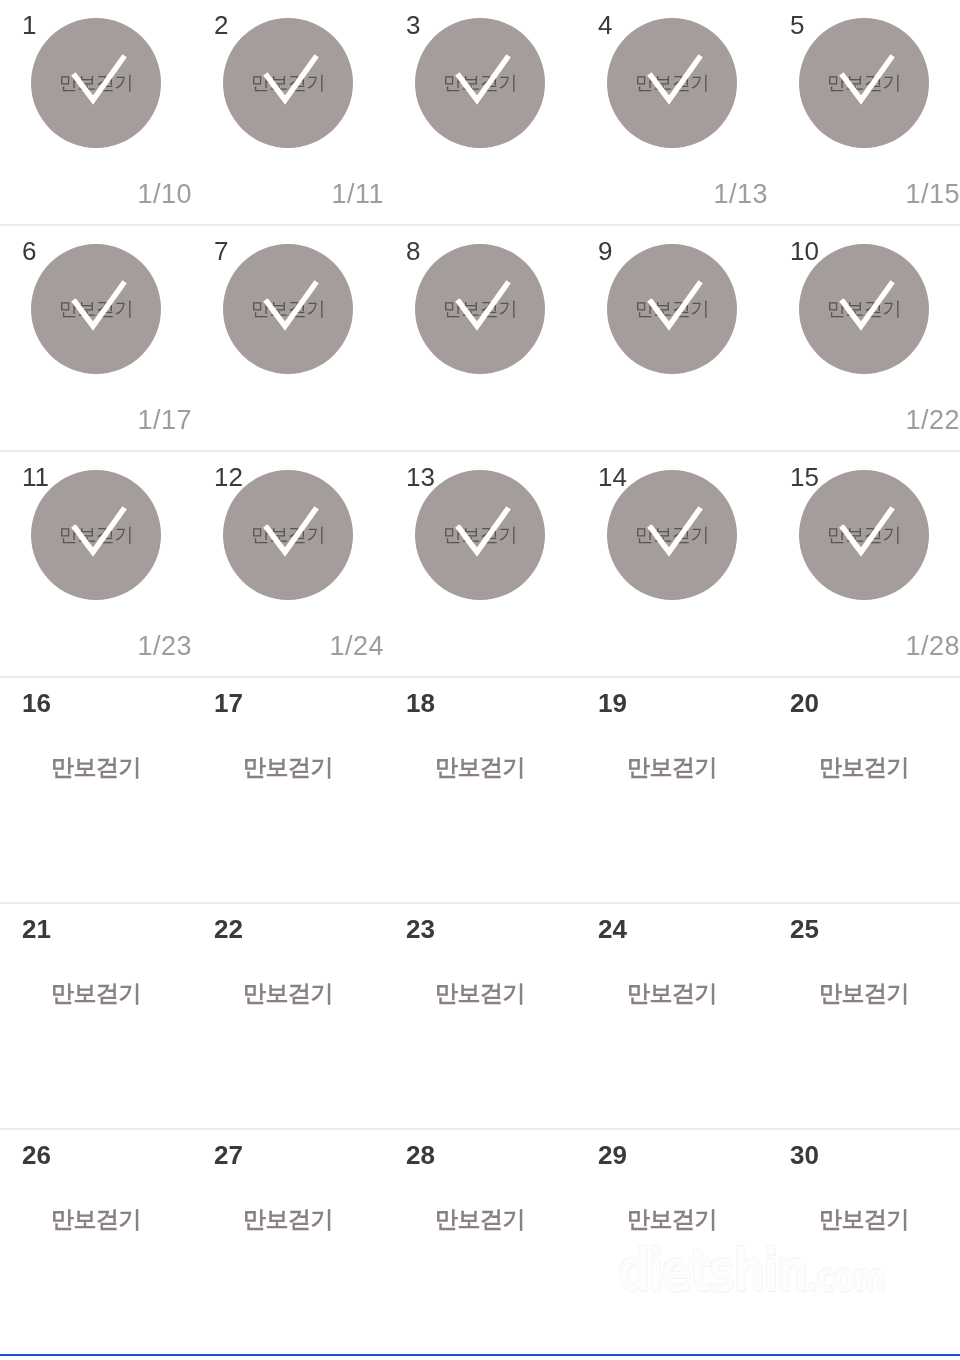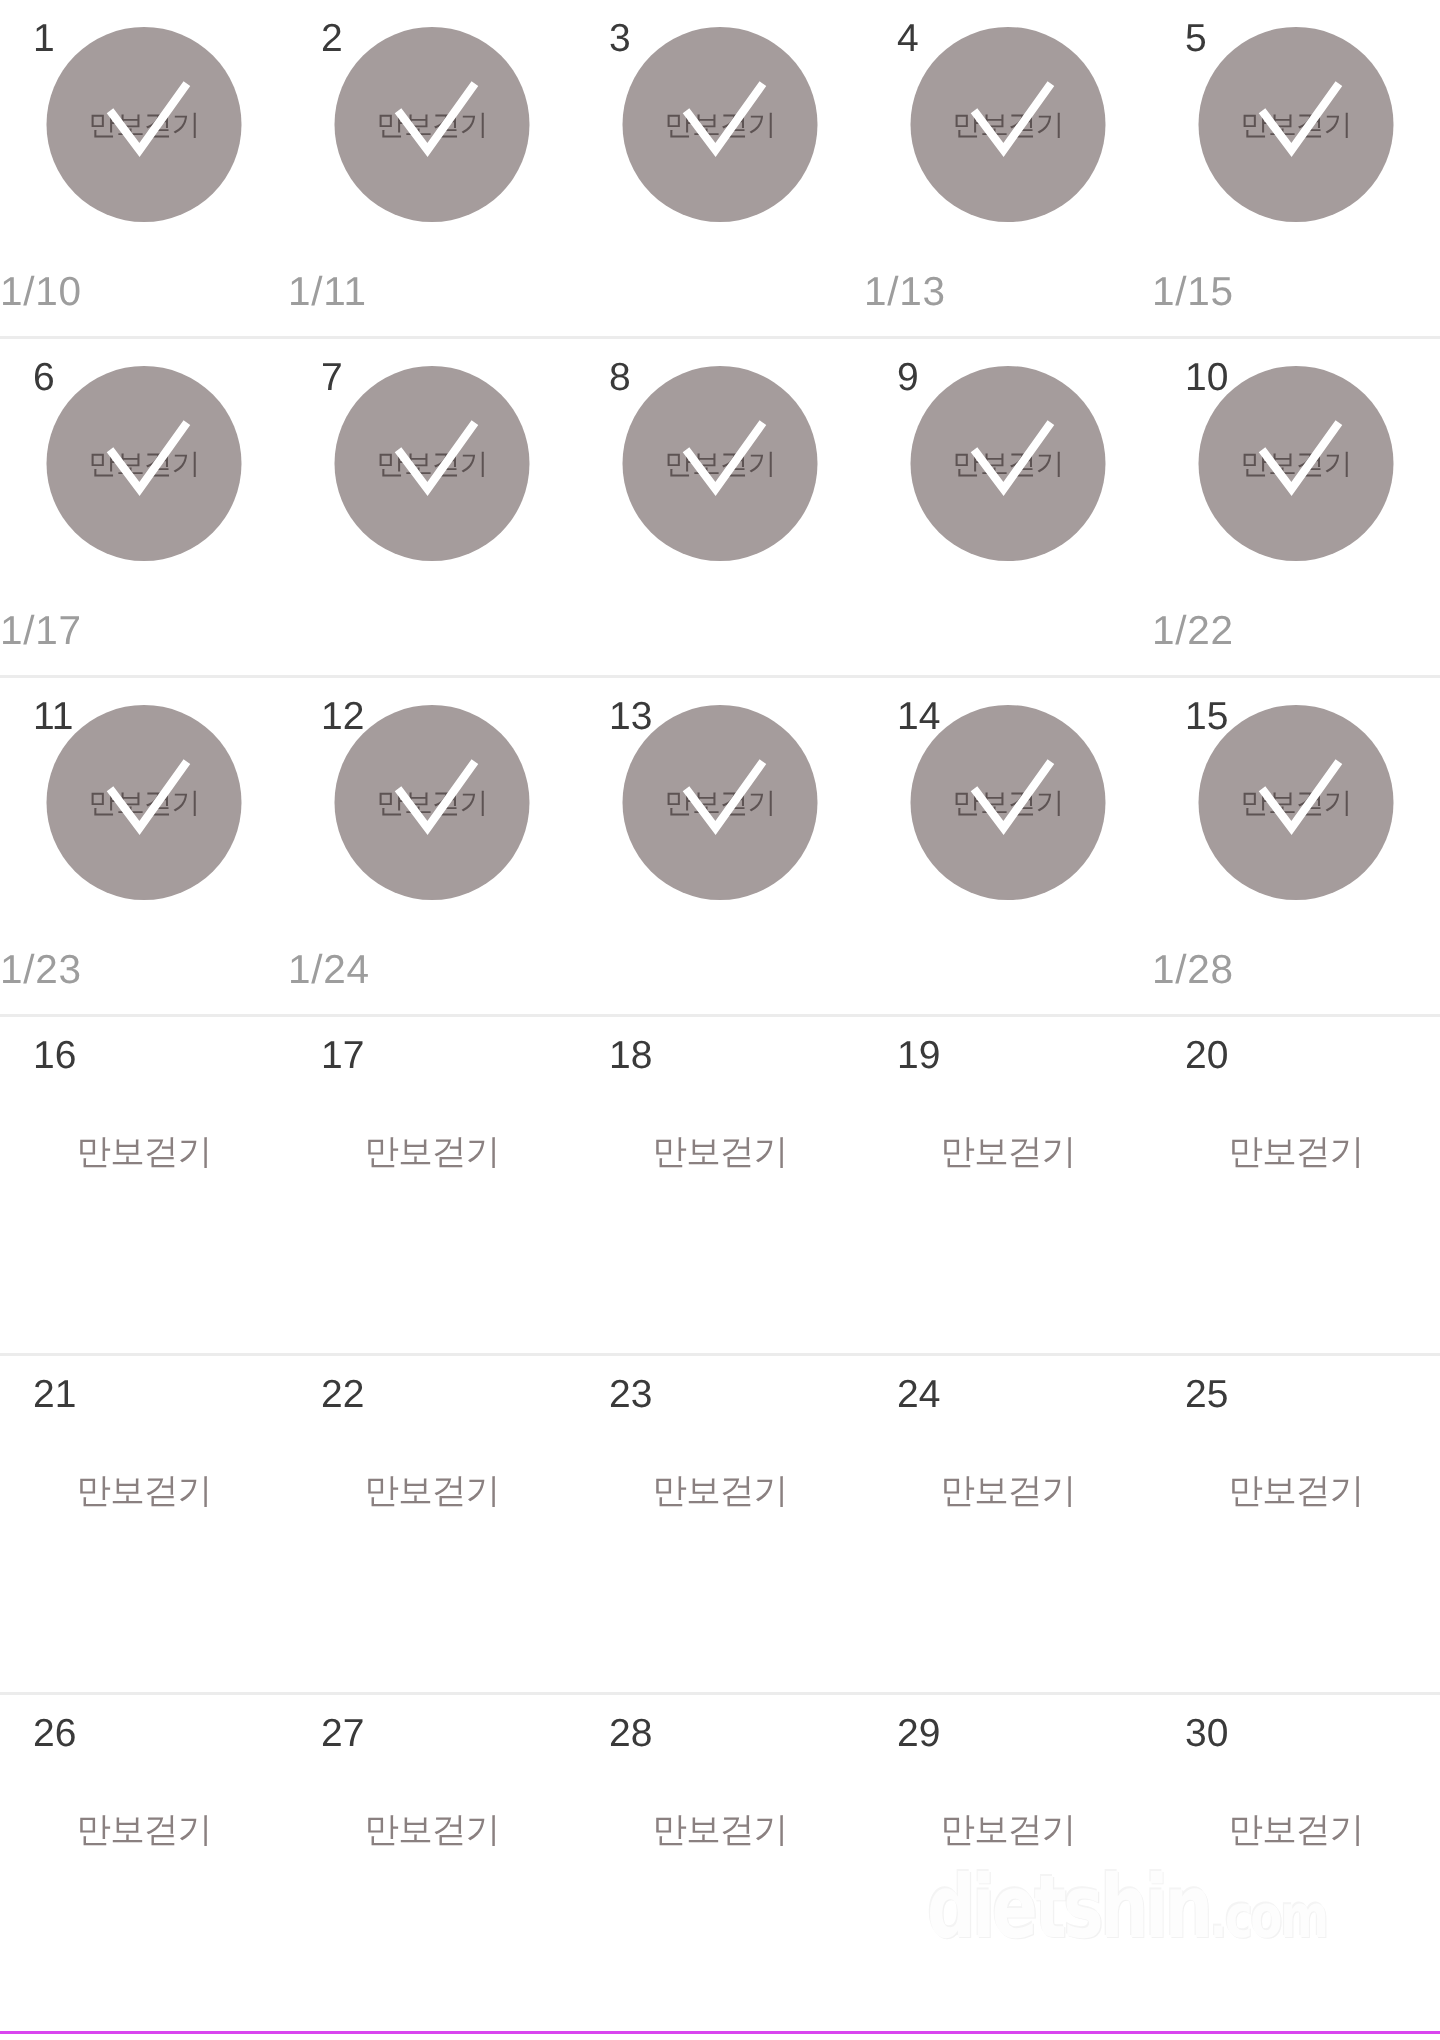--- a/index.html
+++ b/index.html
@@ -22,22 +22,22 @@
   }
 
   .grid-row {
     display: flex;
     width: 960px;
     box-sizing: border-box;
     border-bottom: 2px solid #ececec;
     position: relative;
   }
   .grid-row.completed-row { height: 226px; }
-  .grid-row.pending-row   { height: 226px; }
-  .grid-row.last-row      { border-bottom: 2px solid #d946ef; }
+  .grid-row.pending-row   { height: 226px; font-weight: bold; }
+  .grid-row.last-row      { border-bottom: 2px solid #1d4ed8; }
 
   .day-cell {
     width: 192px;
     height: 100%;
     position: relative;
     box-sizing: border-box;
   }
 
   .day-number {
     position: absolute;
@@ -78,21 +78,21 @@
     top: 0;
     left: 0;
     width: 130px;
     height: 130px;
   }
   .date-label {
     position: absolute;
     bottom: 14px;
     left: 0;
     width: 192px;
-    text-align: left;
+    text-align: right;
     font-size: 27px;
     color: #9d9d9d;
     letter-spacing: 0.5px;
   }
 
   
   .pending-label {
     position: absolute;
     top: 74px;
     left: 0;

